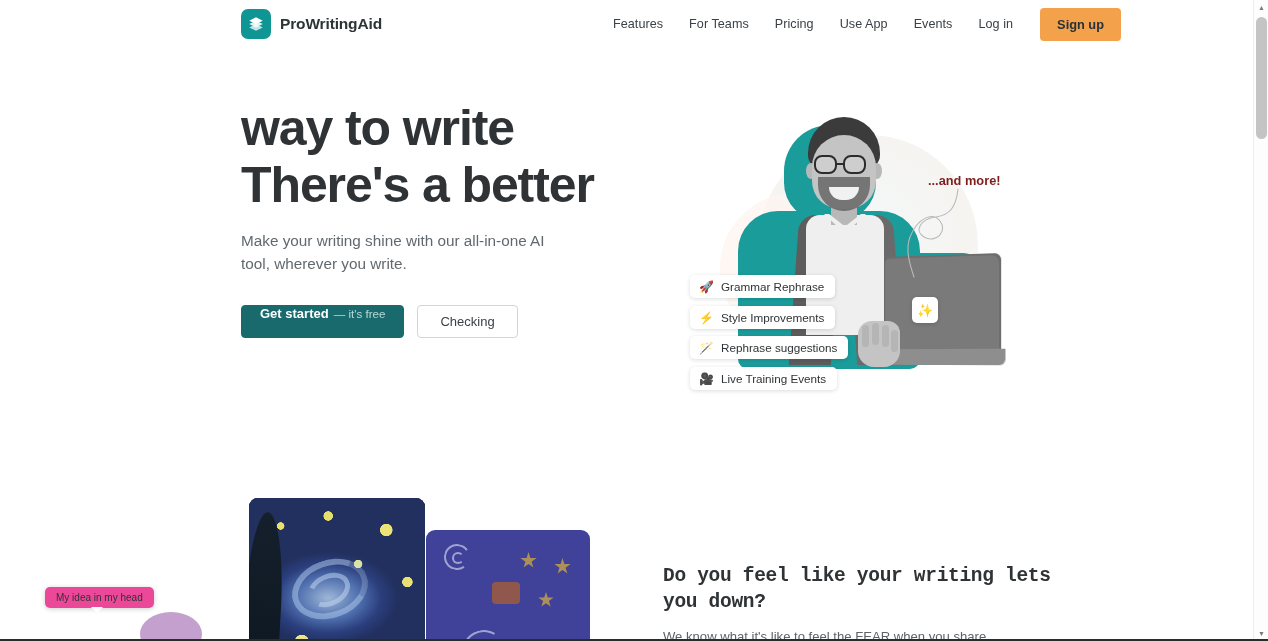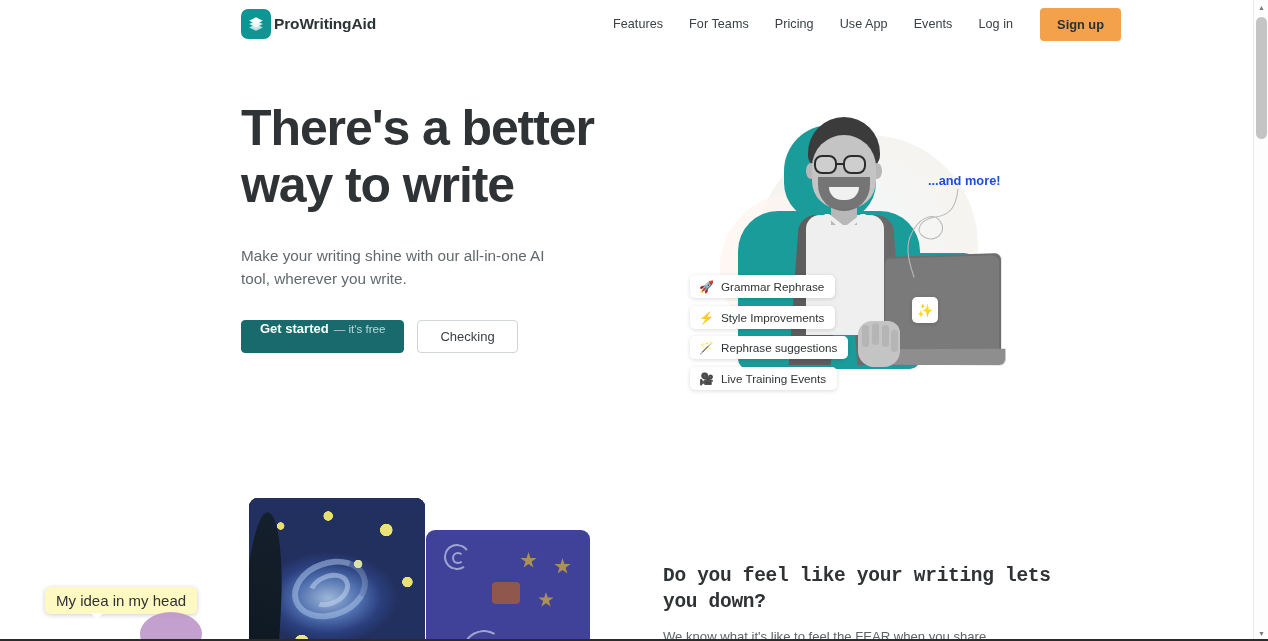--- a/index.html
+++ b/index.html
@@ -37,21 +37,21 @@
     display: flex;
     align-items: center;
   }
 
   .brand {
     position: absolute;
     left: 241px;
     top: 9px;
     display: flex;
     align-items: center;
-    gap: 3px;
+    gap: 9px;
     text-decoration: none;
     text-align: center;
   }
   .brand-logo {
     width: 30px; height: 30px;
     border-radius: 7px;
     background: #0e9594;
     display: flex; align-items: center; justify-content: center;
     flex: none;
   }
@@ -114,21 +114,21 @@
   .hero-title {
     font-size: 50px;
     line-height: 57px;
     font-weight: bold;
     color: #2f3335;
     letter-spacing: -1.1px;
   }
   .hero-title .ln { display: block; }
 
   .hero-sub {
-    margin-top: 30px;
+    margin-top: 15px;
     font-size: 15.3px;
     line-height: 23px;
     color: #61696e;
     width: 330px;
   }
 
   .hero-actions {
     margin-top: 30px;
     display: flex;
     align-items: center;
@@ -360,21 +360,21 @@
     display: flex; align-items: center; justify-content: center;
     box-shadow: 0 1px 4px rgba(0,0,0,0.16);
     font-size: 13px;
   }
 
   .and-more {
     position: absolute;
     left: 268px; top: 70px;
     font-size: 12.8px;
     font-weight: bold;
-    color: #1d4ed8;
+    color: #7f1d1d;
     white-space: nowrap;
   }
   .squiggle { position: absolute; left: 240px; top: 82px; }
 
   
   .section2 {
     position: absolute;
     top: 470px; left: 0;
     width: 1253px;
     height: 171px;
@@ -422,24 +422,24 @@
   .cypress {
     position: absolute; left: -4px; top: 14px;
     width: 36px; height: 190px;
     background: linear-gradient(180deg, #14202c 0%, #0d1620 100%);
     border-radius: 50% 50% 10% 10%;
     transform: rotate(3deg);
   }
   .idea-label {
     position: absolute;
     left: 45px; top: 117px;
-    background: #fef9c3;
+    background: #ec4899;
     border-radius: 5px;
     padding: 5px 11px;
-    font-size: 15px;
+    font-size: 10px;
     color: #2f3335;
     box-shadow: 0 1px 5px rgba(0,0,0,0.2);
     white-space: nowrap;
   }
   .idea-label::after {
     content: "";
     position: absolute;
     left: 46px; bottom: -5px;
     border-left: 6px solid transparent;
     border-right: 6px solid transparent;
@@ -565,22 +565,22 @@
         <a class="nav-link" href="#">Events</a>
         <a class="nav-link" href="#">Log in</a>
         <button class="signup-btn">Sign up</button>
       </nav>
     </div>
 
     <section class="hero">
 
       <div class="hero-copy">
         <h1 class="hero-title">
+          <span class="ln">way to write</span>
           <span class="ln">There's a better</span>
-          <span class="ln">way to write</span>
         </h1>
 
         <p class="hero-sub">Make your writing shine with our all-in-one AI tool, wherever you write.</p>
 
         <div class="hero-actions">
           <button class="btn-primary">
             <span class="main">Get started</span>
             <span class="sub">— it's free</span>
           </button>
           <button class="btn-outline">Checking</button>

